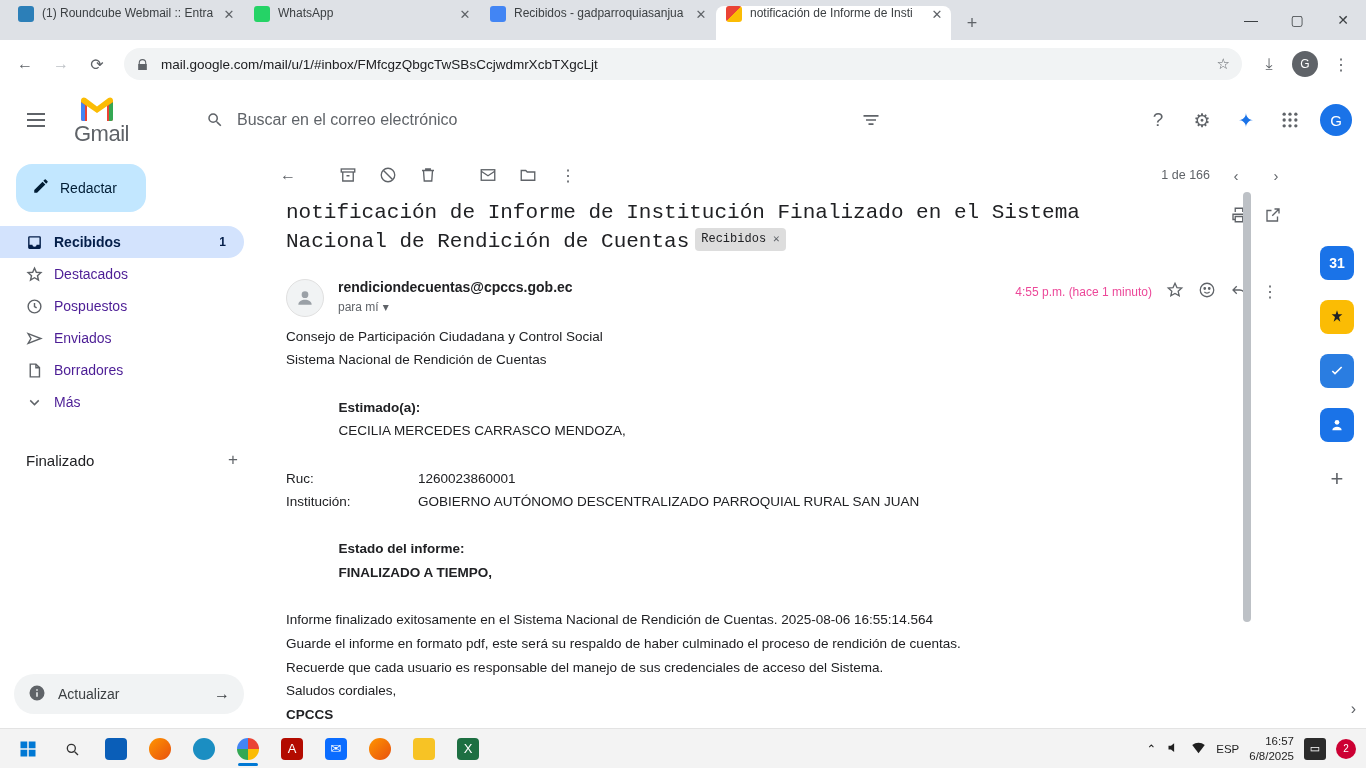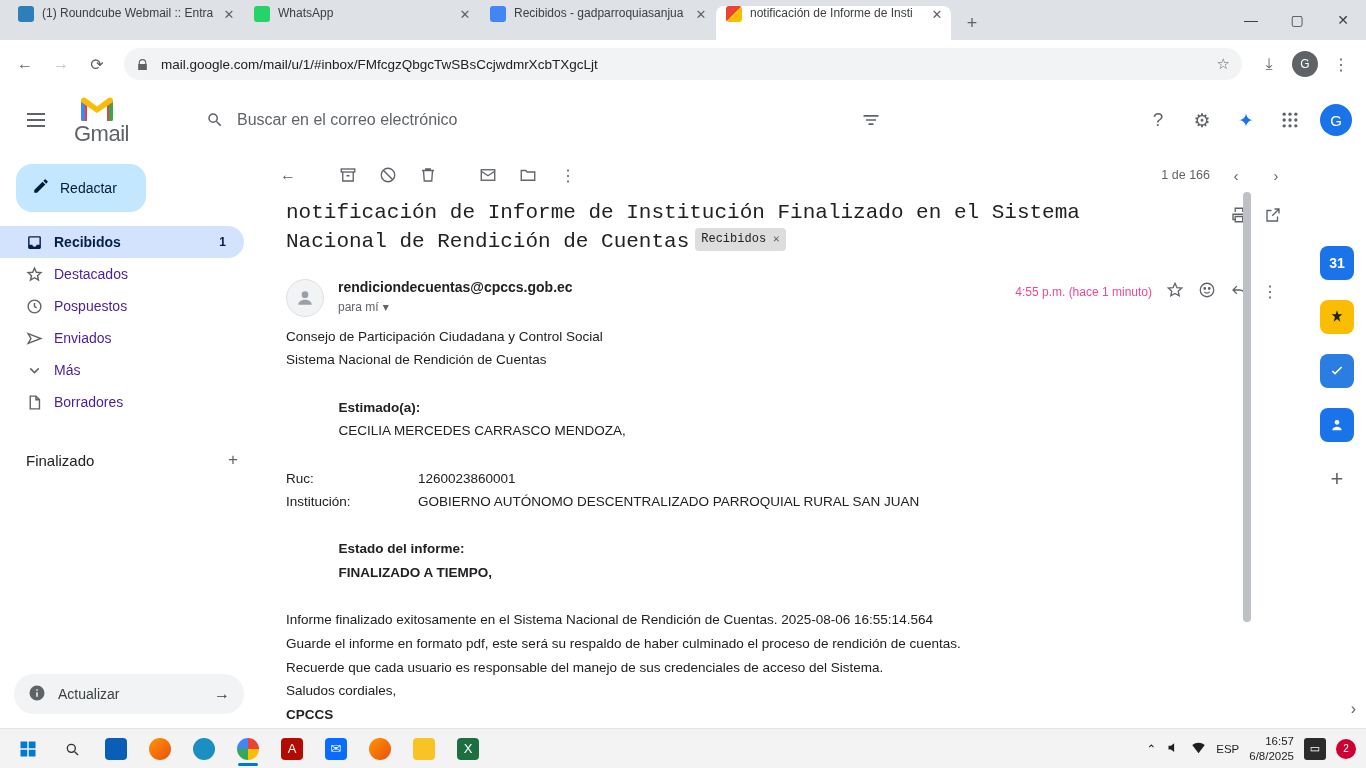--- a/index.html
+++ b/index.html
@@ -397,33 +397,33 @@
           <span class="nicon">
             <svg width="17" height="17" viewBox="0 0 24 24" fill="none" stroke="#5f6368" stroke-width="2">
                 <path d="M3 5l18 7-18 7 4-7-4-7z"></path>
               </svg>
           </span>
           <span>Enviados</span>
         </div>
         <div class="navitem">
           <span class="nicon">
             <svg width="17" height="17" viewBox="0 0 24 24" fill="none" stroke="#5f6368" stroke-width="2">
-                <path d="M6 9l6 6 6-6"></path>
+                <path d="M6 3h8l5 5v13H6z"></path>
+                <path d="M14 3v5h5"></path>
               </svg>
           </span>
-          <span>Más</span>
+          <span>Borradores</span>
         </div>
         <div class="navitem">
           <span class="nicon">
             <svg width="17" height="17" viewBox="0 0 24 24" fill="none" stroke="#5f6368" stroke-width="2">
-                <path d="M6 3h8l5 5v13H6z"></path>
-                <path d="M14 3v5h5"></path>
+                <path d="M6 9l6 6 6-6"></path>
               </svg>
           </span>
-          <span>Borradores</span>
+          <span>Más</span>
         </div>
       </div>
 
       <div class="labels-head">
         <span>Finalizado</span>
         <span class="plus">+</span>
       </div>
 
       <div class="update-pill">
         <span>

